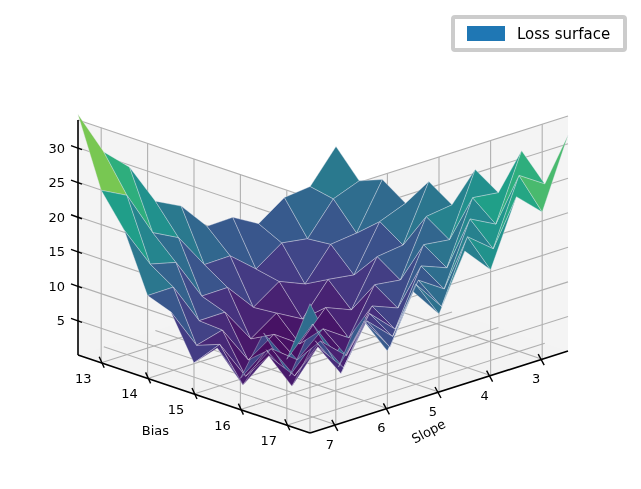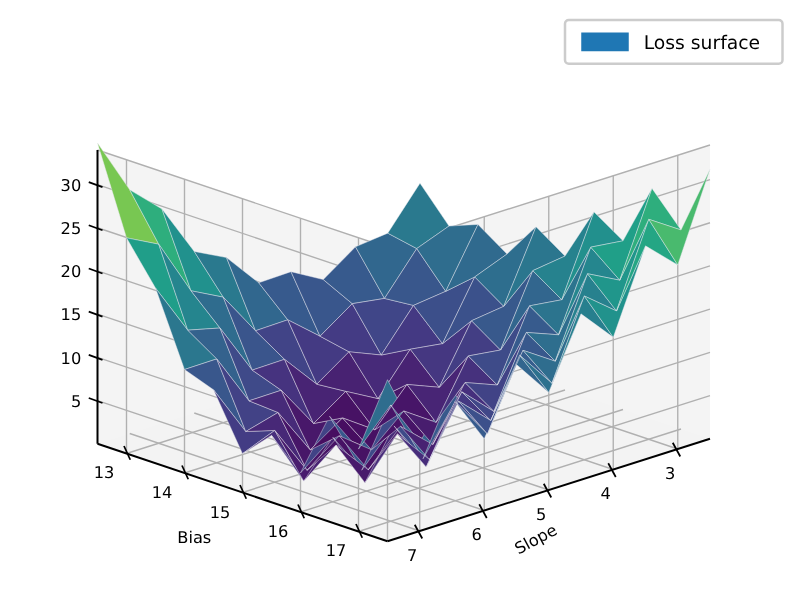--- a/index.html
+++ b/index.html
@@ -56,21 +56,21 @@
     stroke: #e8e8f0;
     stroke-width: 0.35;
     stroke-linejoin: round;
   }
   #legend-box {
     position: absolute;
     display: flex;
     align-items: center;
     box-sizing: border-box;
     background: #ffffff;
-    border: 2px solid #eab308;
+    border: 4px solid #eab308;
     border-radius: 4px;
     box-shadow: 0 0 0 0 rgba(0,0,0,0);
   }
   #legend-swatch {
     flex: none;
   }
   #legend-label {
     font-family: "DejaVu Sans", "Liberation Sans", sans-serif;
     font-size: 15px;
     color: #000000;

